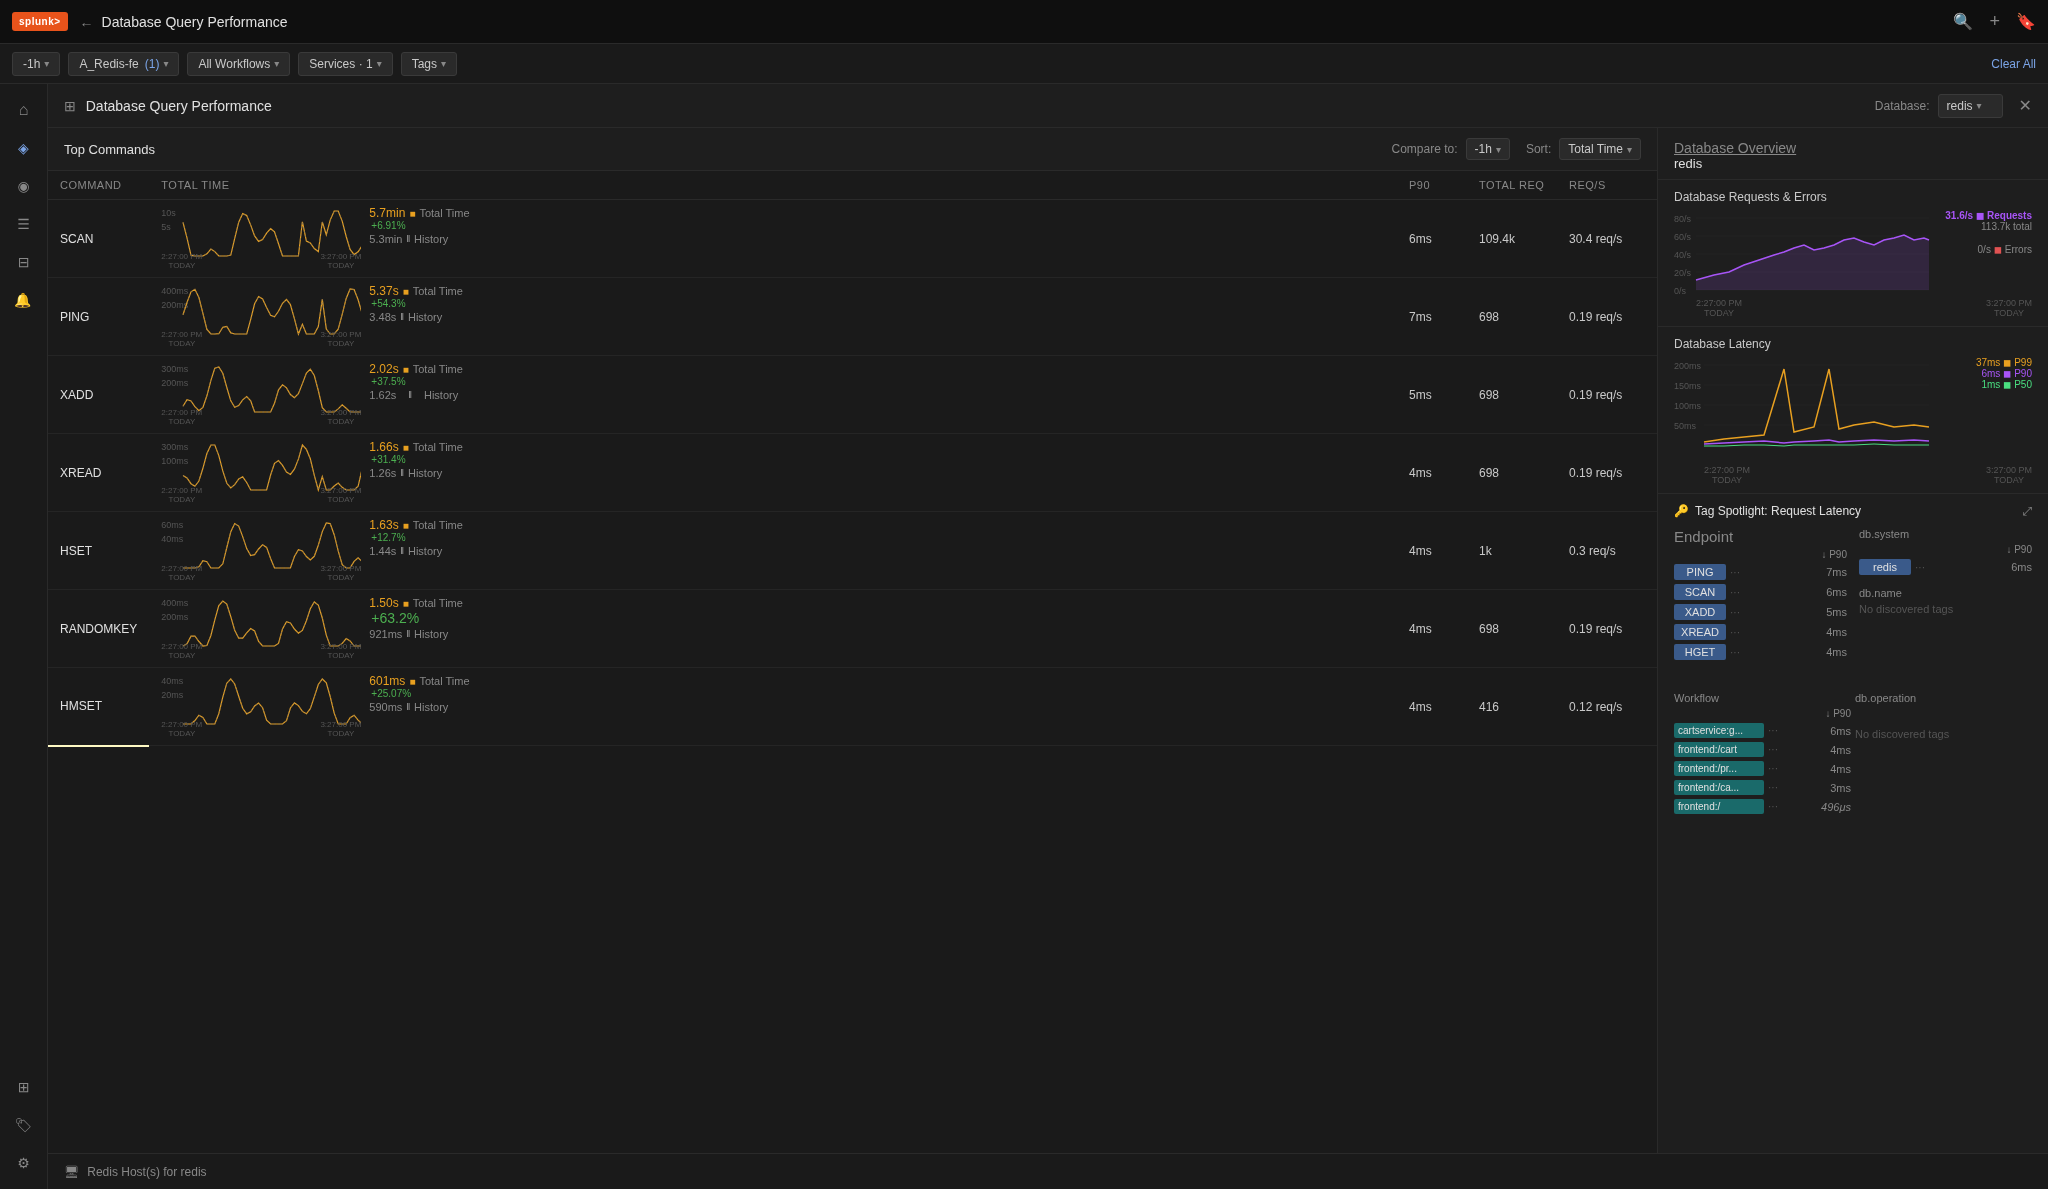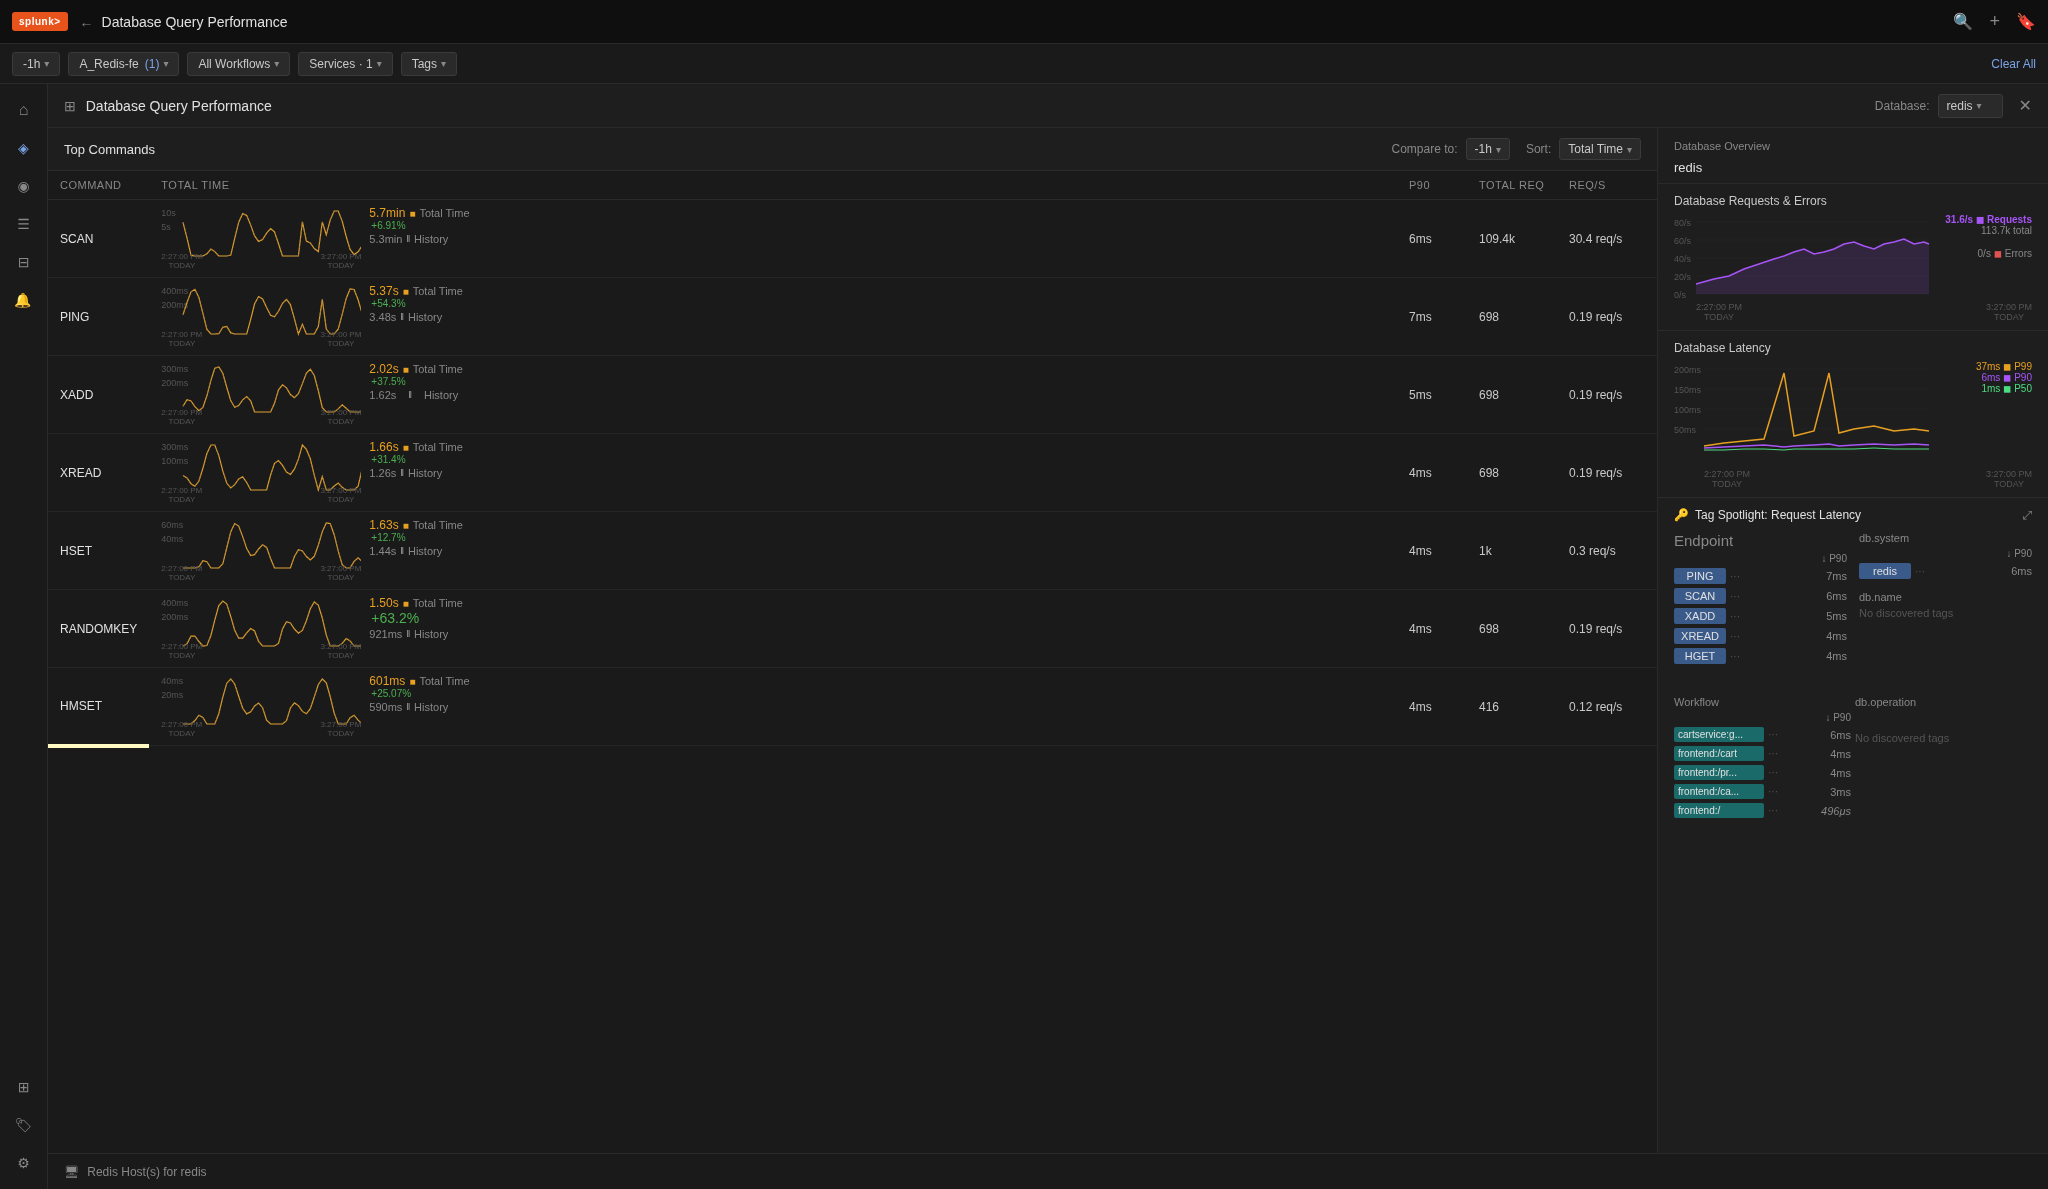--- a/index.html
+++ b/index.html
@@ -345,21 +345,21 @@
             <span style="color:#888;font-size:11px;">History</span>
           </div>
         </div>
       </div>
     </td>
     <td style="padding:6px 12px;border-bottom:1px solid #252525;vertical-align:middle;color:#c9c9c9;font-size:12px;">4ms</td>
     <td style="padding:6px 12px;border-bottom:1px solid #252525;vertical-align:middle;color:#c9c9c9;font-size:12px;">698</td>
     <td style="padding:6px 12px;border-bottom:1px solid #252525;vertical-align:middle;color:#c9c9c9;font-size:12px;">0.19 req/s</td>
   </tr>
               <tr style="cursor: pointer;">
-    <td style="padding:8px 12px;border-bottom:4px solid #fef9c3;vertical-align:middle;">
+    <td style="padding:8px 12px;border-bottom:2px solid #fef9c3;vertical-align:middle;">
       <span style="color:#e0e0e0;font-size:12px;font-weight:500;">HMSET</span>
     </td>
     <td style="padding:6px 12px;border-bottom:1px solid #252525;vertical-align:middle;">
       <div style="display:flex;gap:8px;align-items:flex-start;">
         <div style="position:relative;width:200px;height:65px;">
           <div style="position:absolute;left:0;top:0;color:#555;font-size:9px;line-height:1.6;">40ms<br>20ms</div>
           <svg width="200" height="55" style="position:absolute;left:0;top:0;">
             <polyline points="22.0,50.0 26.0,50.0 30.0,50.0 33.9,46.5 37.9,41.2 41.9,43.5 45.9,50.0 49.9,50.0 53.8,50.0 57.8,39.7 61.8,23.1 65.8,9.2 69.8,5.0 73.7,10.0 77.7,22.3 81.7,34.3 85.7,39.9 89.7,37.8 93.6,32.0 97.6,29.0 101.6,33.7 105.6,46.1 109.6,50.0 113.5,50.0 117.5,50.0 121.5,50.0 125.5,46.7 129.4,34.0 133.4,28.9 137.4,31.6 141.4,37.4 145.4,39.8 149.3,34.6 153.3,22.9 157.3,10.5 161.3,5.0 165.3,8.8 169.2,22.5 173.2,39.1 177.2,50.0 181.2,50.0 185.2,50.0 189.1,43.8 193.1,41.2 197.1,46.1 201.1,50.0 205.1,50.0 209.0,50.0 213.0,50.0 217.0,42.7" fill="none" stroke="#e8a020" stroke-width="1.2"></polyline>
             <polyline points="22.0,50.0 26.0,50.0 30.0,50.0 33.9,46.5 37.9,41.2 41.9,43.5 45.9,50.0 49.9,50.0 53.8,50.0 57.8,39.7 61.8,23.1 65.8,9.2 69.8,5.0 73.7,10.0 77.7,22.3 81.7,34.3 85.7,39.9 89.7,37.8 93.6,32.0 97.6,29.0 101.6,33.7 105.6,46.1 109.6,50.0 113.5,50.0 117.5,50.0 121.5,50.0 125.5,46.7 129.4,34.0 133.4,28.9 137.4,31.6 141.4,37.4 145.4,39.8 149.3,34.6 153.3,22.9 157.3,10.5 161.3,5.0 165.3,8.8 169.2,22.5 173.2,39.1 177.2,50.0 181.2,50.0 185.2,50.0 189.1,43.8 193.1,41.2 197.1,46.1 201.1,50.0 205.1,50.0 209.0,50.0 213.0,50.0 217.0,42.7" fill="none" stroke="#666" stroke-width="1" opacity="0.6" stroke-dasharray="2,2"></polyline>
           </svg>
@@ -393,21 +393,21 @@
     <td style="padding:6px 12px;border-bottom:1px solid #252525;vertical-align:middle;color:#c9c9c9;font-size:12px;">416</td>
     <td style="padding:6px 12px;border-bottom:1px solid #252525;vertical-align:middle;color:#c9c9c9;font-size:12px;">0.12 req/s</td>
   </tr>
             </tbody>
         </table>
       </div>
 
       <div style="width:390px;background:#1e1e1e;overflow-y:auto;flex-shrink:0;">
 
         <div style="padding:12px 16px 8px;border-bottom:1px solid #2a2a2a;">
-          <div style="color:#888;font-size:11px;margin-bottom:8px;">Database Overview</div>
+          <div style="color:#888;font-size:14px;margin-bottom:0;text-decoration:underline;">Database Overview</div>
           <div style="color:#e0e0e0;font-size:13px;font-weight:500;">redis</div>
         </div>
 
         <div style="padding:10px 16px 8px;border-bottom:1px solid #2a2a2a;">
           <div style="color:#c9c9c9;font-size:12px;font-weight:500;margin-bottom:6px;">Database Requests &amp; Errors</div>
           <div style="position:relative;">
 
             <div style="position:absolute;right:0;top:0;font-size:10px;text-align:right;">
               <div style="color:#a855f7;font-weight:bold;"><span>31.6/s</span> <span style="color:#a855f7;">◼</span> <span>Requests</span></div>
               <div style="color:#888;font-size:10px;"><span>113.7k total</span></div>

